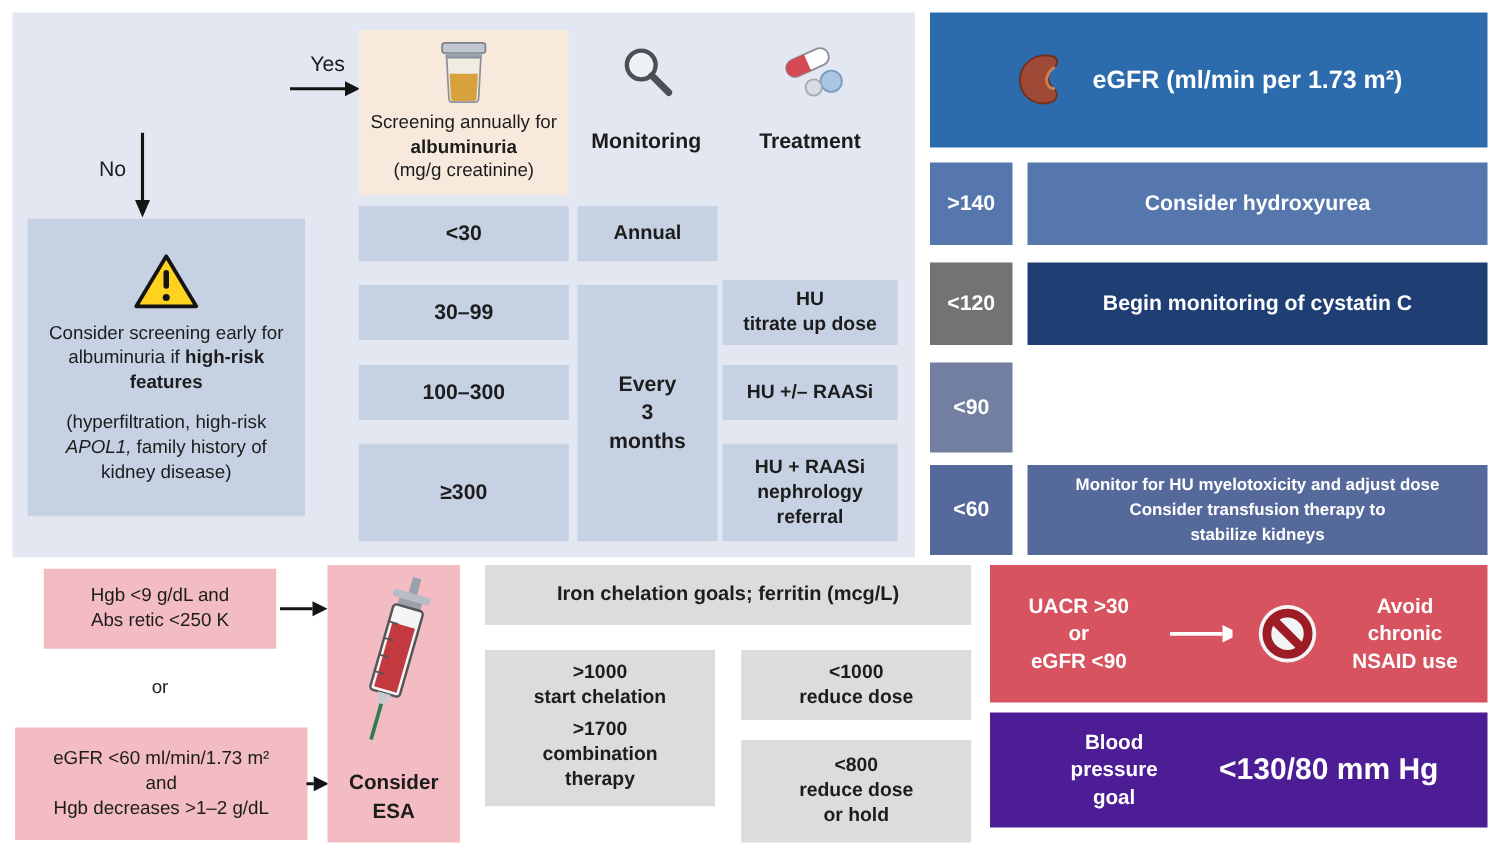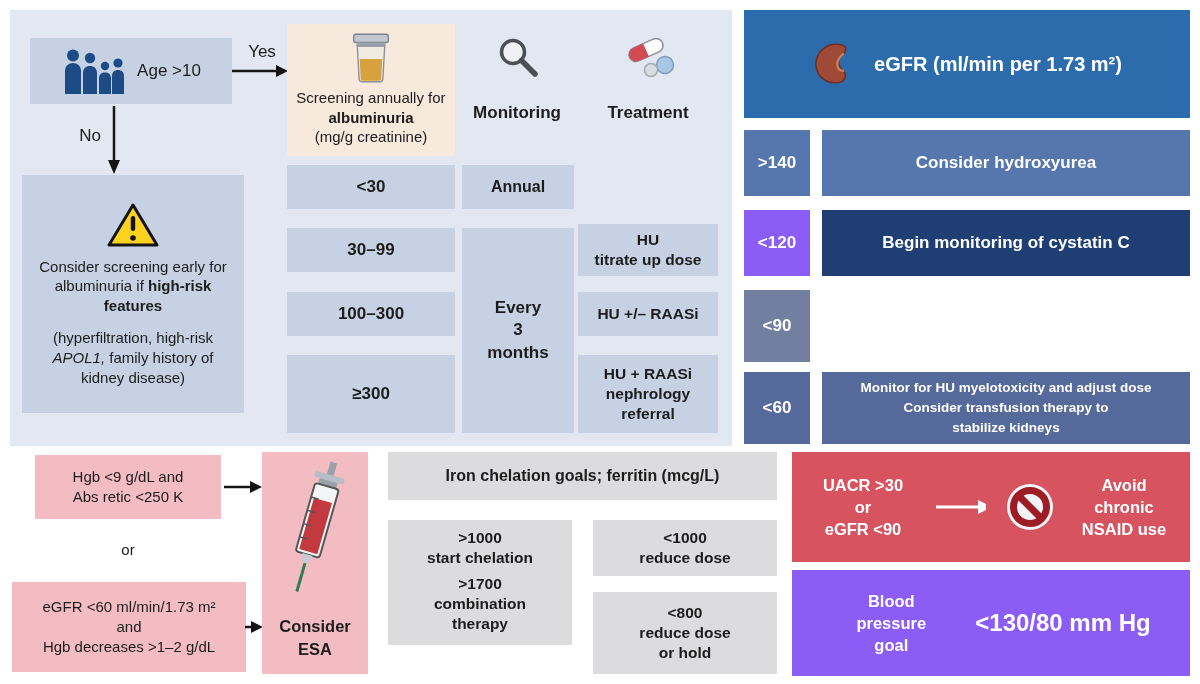--- a/index.html
+++ b/index.html
@@ -25,35 +25,20 @@
   .hr-text p{margin:0}
   .hr-text p + p{margin-top:12px}
 </style>
 </head>
 <body>
 
 <div id="canvas">
 
   <div class="abs" style="left:10px;top:10px;width:722px;height:436px;background:#e3e7f1">
 
-    <div class="box blue" style="left:20px;top:28px;width:202px;height:66px;gap:10px">
-      <span style="display:flex">
-        <svg width="66" height="48" viewBox="0 0 66 48" fill="#1d4b85">
-          <circle cx="12" cy="8.5" r="6"></circle>
-          <path d="M4,47 V24 c0,-5 3.5,-8 8,-8 s8,3 8,8 v23 z"></path>
-          <circle cx="29" cy="11" r="5.2"></circle>
-          <path d="M22,47 V26 c0,-4.5 3,-7 7,-7 s7,2.5 7,7 v21 z"></path>
-          <circle cx="44" cy="19" r="4.2"></circle>
-          <path d="M38,47 V31 c0,-3.6 2.4,-5.6 6,-5.6 s6,2 6,5.6 v16 z"></path>
-          <circle cx="57" cy="16" r="4.6"></circle>
-          <path d="M51,47 V29 c0,-4 2.6,-6 6,-6 s6,2 6,6 v18 z"></path>
-        </svg>
-      </span>
-      <span class="f17">Age &gt;10</span>
-    </div>
 
     <div class="box f17" style="left:230px;top:32px;width:44px;height:20px">Yes</div>
     <svg class="abs" style="left:222px;top:52px" width="56" height="18">
       <line x1="0" y1="9" x2="44" y2="9" stroke="#141414" stroke-width="2.5"></line>
       <polygon points="44,3 56,9 44,15" fill="#141414"></polygon>
     </svg>
 
     <div class="box f17" style="left:62px;top:116px;width:36px;height:20px">No</div>
     <svg class="abs" style="left:95px;top:96px" width="18" height="68">
       <line x1="9" y1="0" x2="9" y2="54" stroke="#141414" stroke-width="2.5"></line>
@@ -131,21 +116,21 @@
         <path d="M38,5 C17,1 5,17 5,30 C5,44 17,57 35,54 C44,52.5 46,44 40.5,39 C33,32.5 33,22.5 40.5,17 C46,12.5 45,6.5 38,5 Z" fill="#9e4a37" stroke="#6f2f1f" stroke-width="2"></path>
         <path d="M40.5,17 C35,21.5 33,26 33,30 c0,4 2,8.5 7.5,9" fill="none" stroke="#c97f5a" stroke-width="3" stroke-linecap="round"></path>
       </svg>
     </span>
     <span class="b f20">eGFR (ml/min per 1.73 m²)</span>
   </div>
 
   <div class="box white b f17" style="left:744px;top:130px;width:66px;height:66px;background:#5577ad">&gt;140</div>
   <div class="box white b f17" style="left:822px;top:130px;width:368px;height:66px;background:#5577ad">Consider hydroxyurea</div>
 
-  <div class="box white b f17" style="left:744px;top:210px;width:66px;height:66px;background:#8b5cf6">&lt;120</div>
+  <div class="box white b f17" style="left:744px;top:210px;width:66px;height:66px;background:#737373">&lt;120</div>
   <div class="box white b f17" style="left:822px;top:210px;width:368px;height:66px;background:#1f3e73">Begin monitoring of cystatin C</div>
 
   <div class="box white b f17" style="left:744px;top:290px;width:66px;height:72px;background:#727fa0">&lt;90</div>
 
   <div class="box white b f17" style="left:744px;top:372px;width:66px;height:72px;background:#56699b">&lt;60</div>
   <div class="box white b pre f135" style="left:822px;top:372px;width:368px;height:72px;background:#56699b">Monitor for HU myelotoxicity and adjust dose
 Consider transfusion therapy to
 stabilize kidneys</div>
 
   <div class="box pink pre f15" style="left:35px;top:455px;width:186px;height:64px">Hgb &lt;9 g/dL and
@@ -214,20 +199,20 @@
         <circle cx="26" cy="26" r="23" fill="#f2f4f6"></circle>
         <circle cx="26" cy="26" r="16.5" fill="none" stroke="#9e1c26" stroke-width="7"></circle>
         <line x1="14.5" y1="14.5" x2="37.5" y2="37.5" stroke="#9e1c26" stroke-width="7"></line>
       </svg>
     </span>
     <span class="white b pre f165" style="min-width:100px">Avoid
 chronic
 NSAID use</span>
   </div>
 
-  <div class="box" style="left:792px;top:570px;width:398px;height:106px;background:#8b5cf6;gap:24px;padding:0 16px">
+  <div class="box" style="left:792px;top:570px;width:398px;height:92px;background:#4c1d95;gap:24px;padding:0 16px">
     <span class="white b pre f165" style="text-align:center;min-width:120px">Blood
 pressure
 goal</span>
     <span class="white b f24">&lt;130/80 mm Hg</span>
   </div>
 
 </div>
 
 </body></html>

